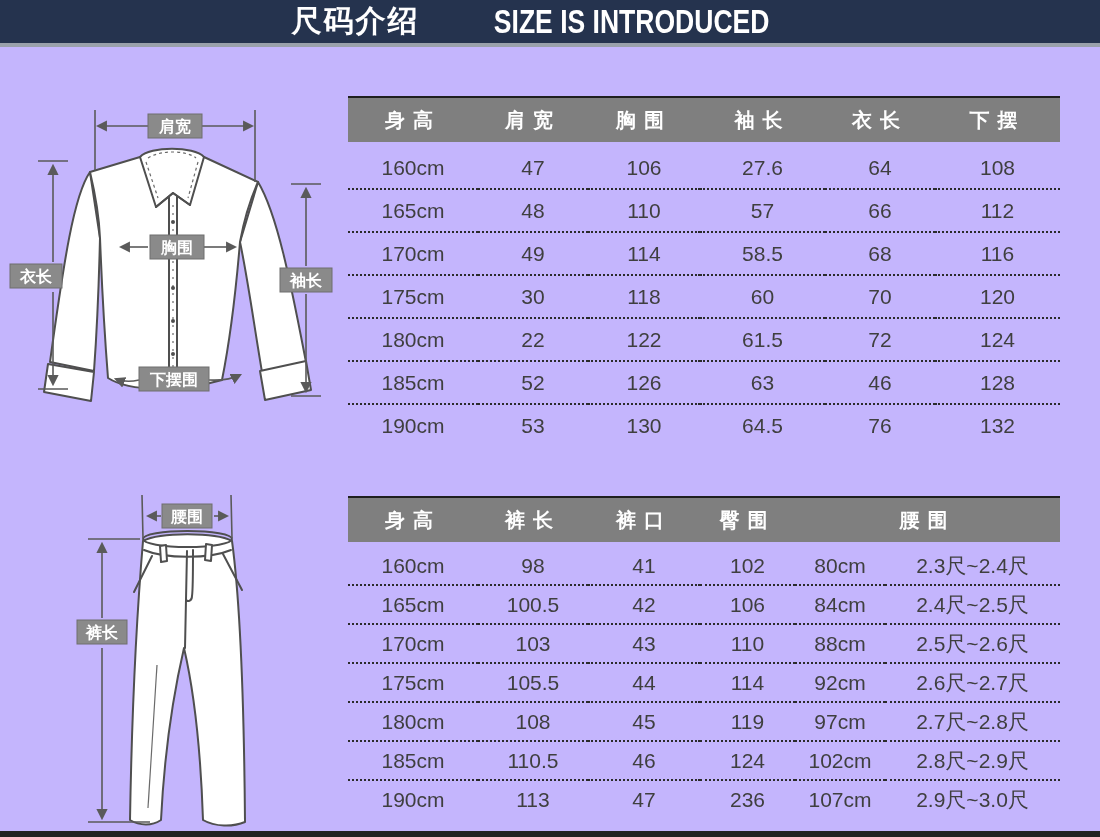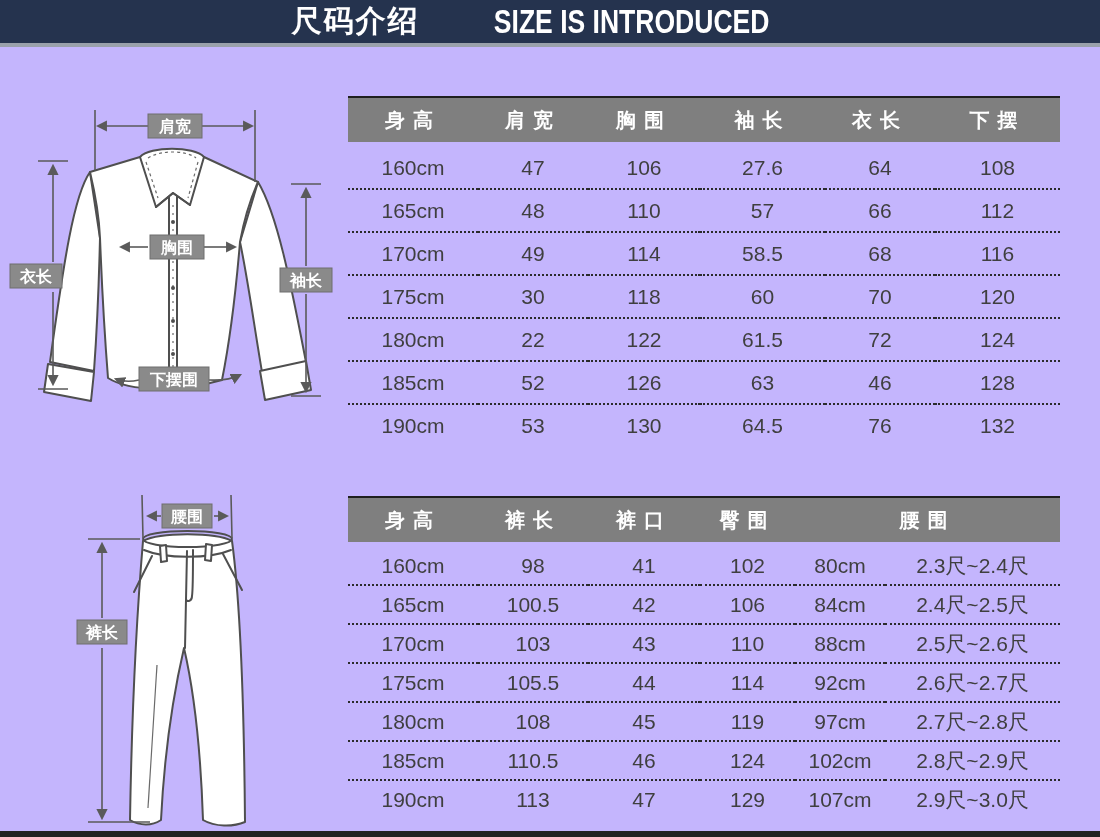--- a/index.html
+++ b/index.html
@@ -292,21 +292,21 @@
           <td>110.5</td>
           <td>46</td>
           <td>124</td>
           <td>102cm</td>
           <td>2.8尺~2.9尺</td>
         </tr>
         <tr>
           <td>190cm</td>
           <td>113</td>
           <td>47</td>
-          <td>129</td>
+          <td>236</td>
           <td>107cm</td>
           <td>2.9尺~3.0尺</td>
         </tr>
       </tbody>
   </table>
 
   <div class="bottom-bar"></div>
 </div>
 
 </body></html>

